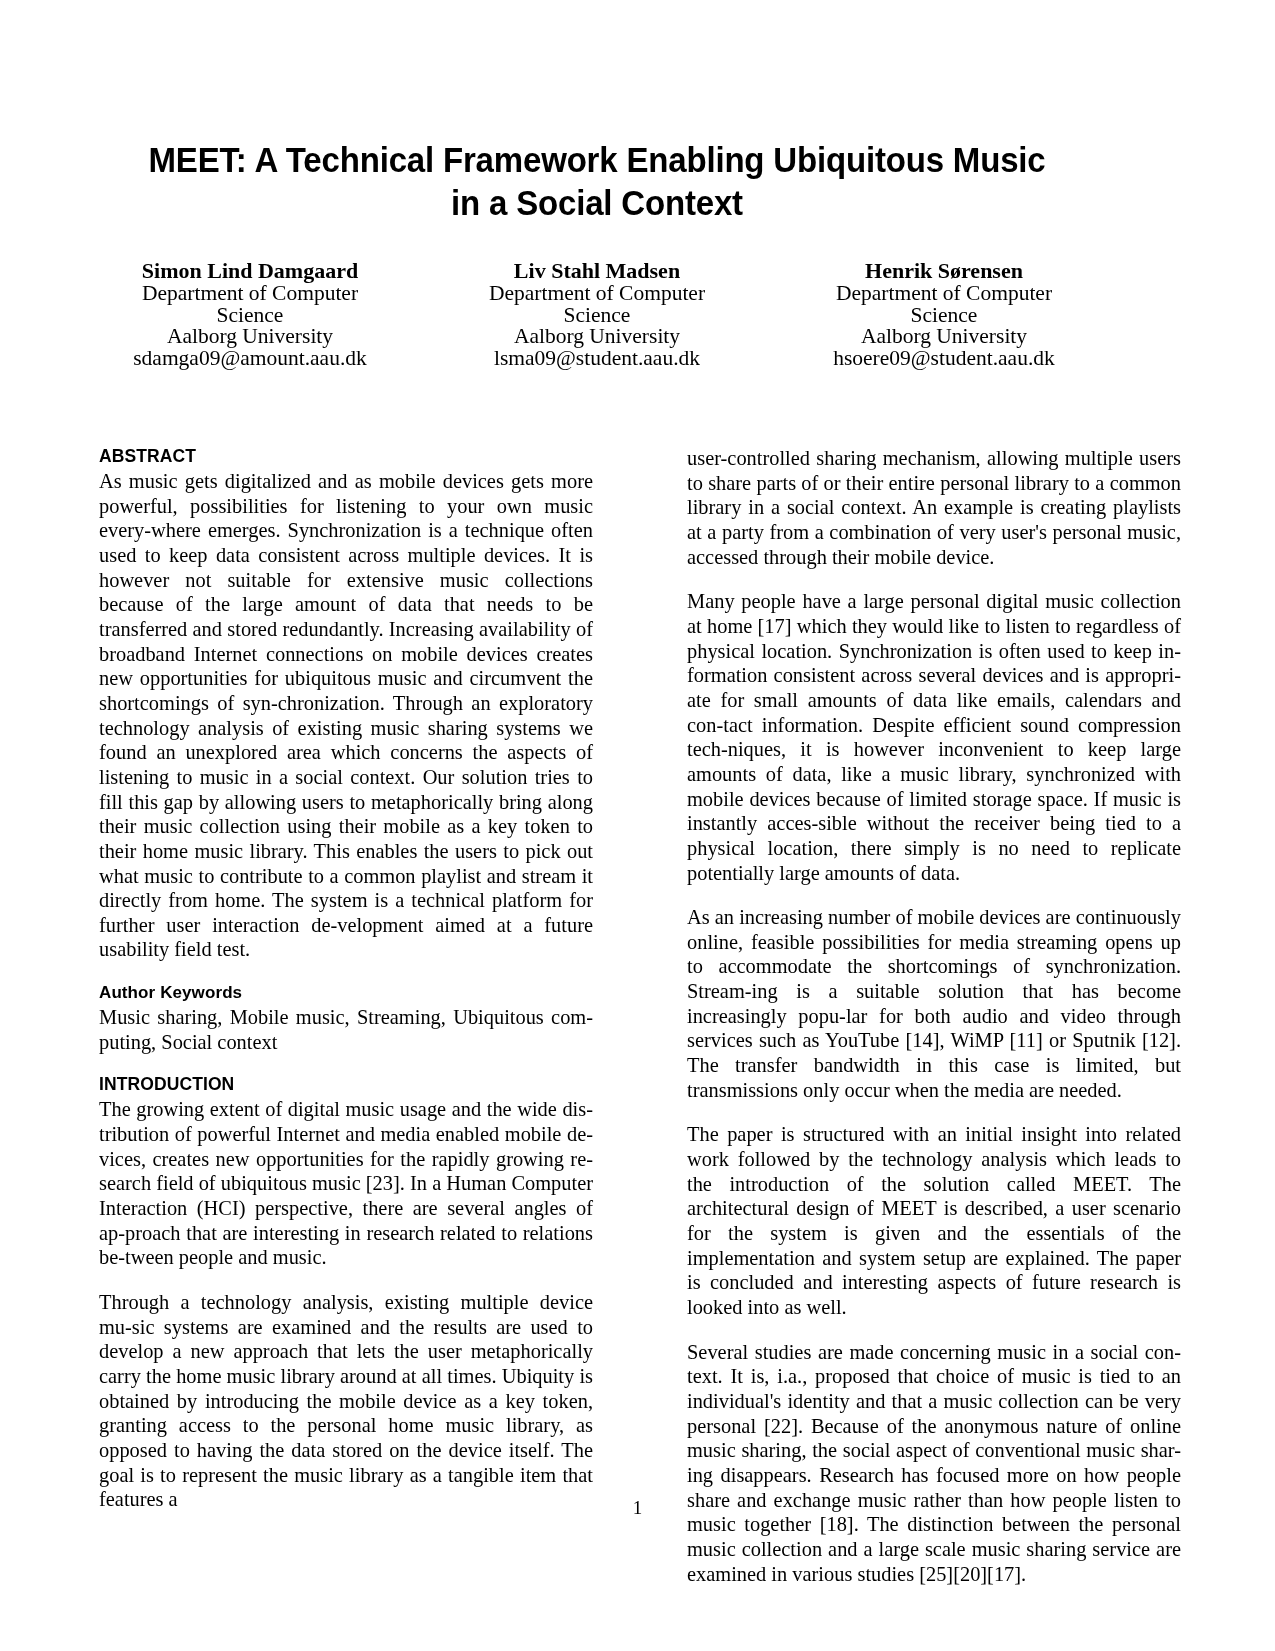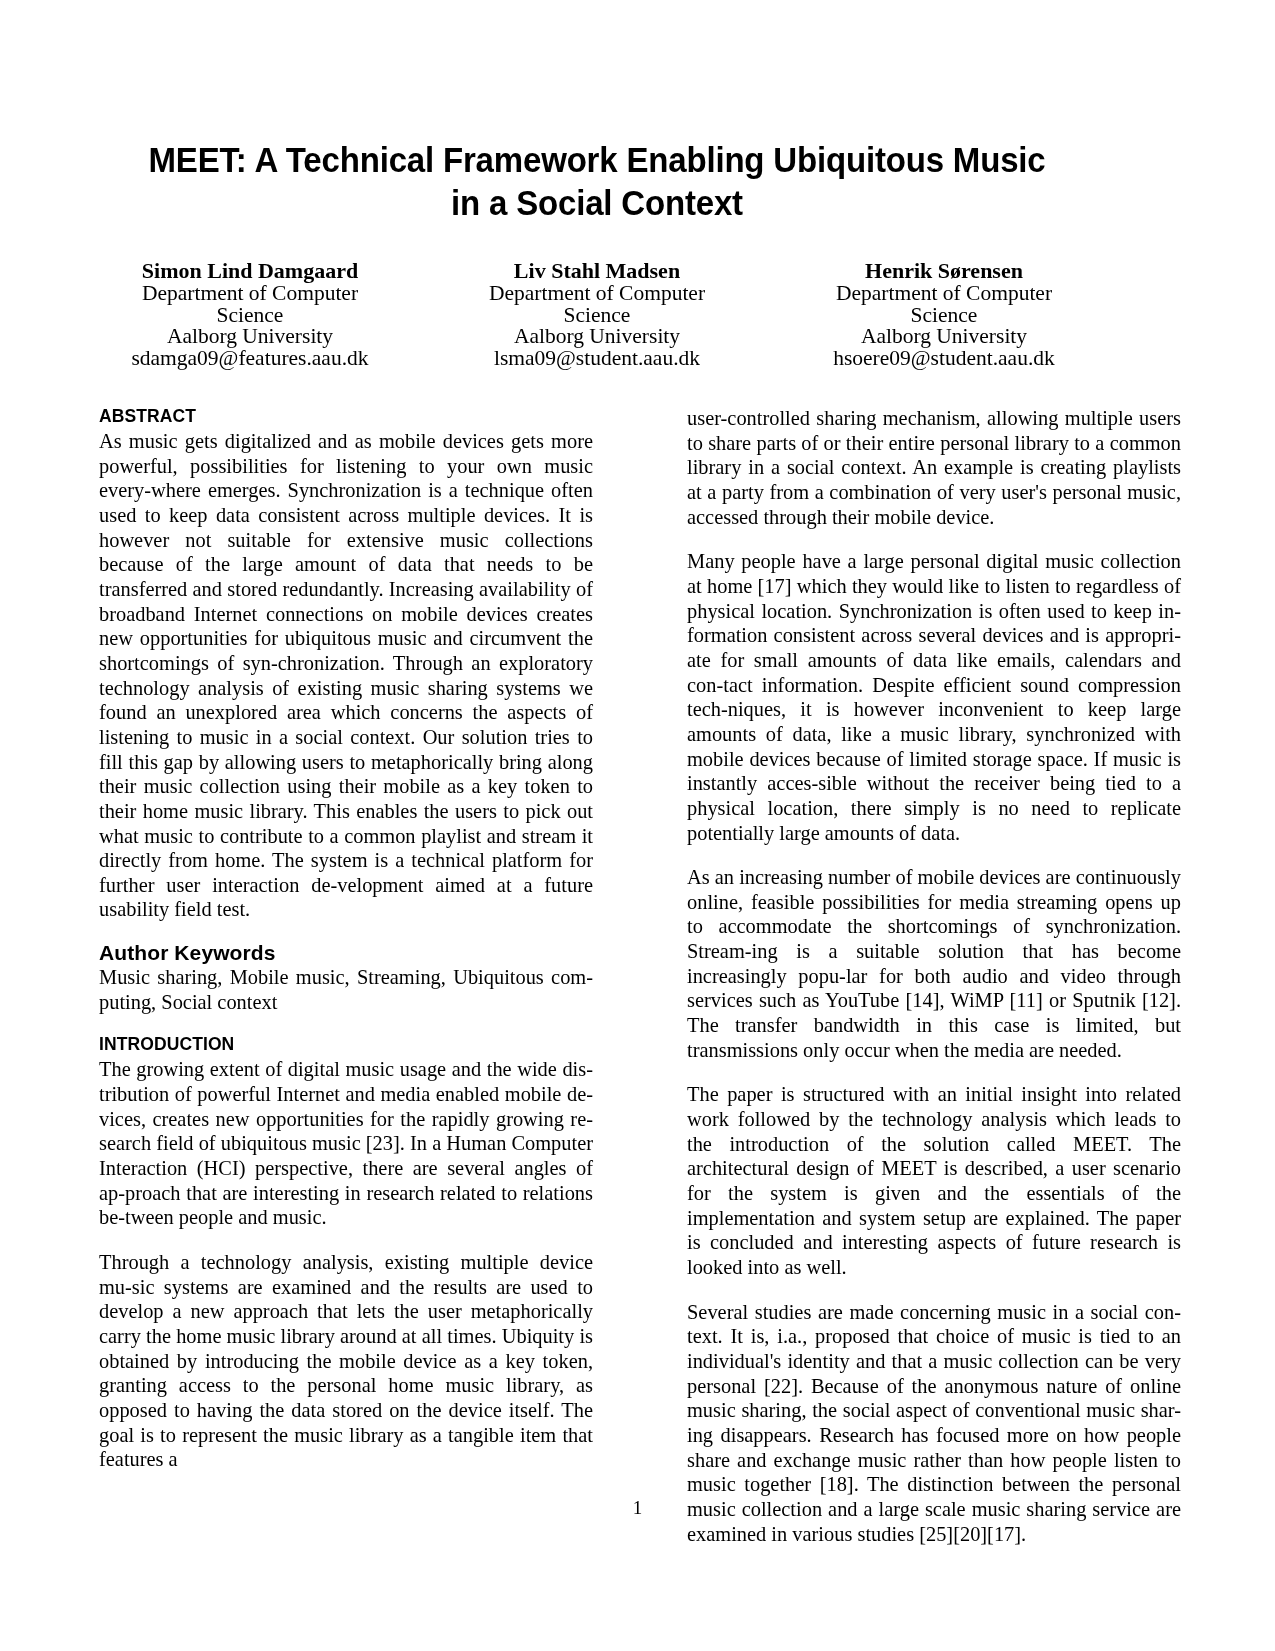--- a/index.html
+++ b/index.html
@@ -77,34 +77,35 @@
     position: absolute;
     left: 99px;
     top: 398px;
     width: 1082px;
     display: flex;
     flex-direction: row;
     justify-content: space-between;
   }
   .col {
     width: 494px;
+    margin-top: 40px;
   }
 
   h2.section {
     font-family: "Liberation Sans", "DejaVu Sans", sans-serif;
     font-weight: bold;
     font-size: 17.5px;
     line-height: 21px;
     margin: 0 0 2px 0;
     letter-spacing: 0.1px;
   }
   h3.subsection {
     font-family: "Liberation Sans", "DejaVu Sans", sans-serif;
     font-weight: bold;
-    font-size: 21px;
+    font-size: 17px;
     line-height: 21px;
     margin: 0 0 2px 0;
     letter-spacing: 0.1px;
   }
 
   p.body {
     font-size: 20.4px;
     line-height: 24.65px;
     text-align: justify;
     text-justify: inter-word;
@@ -137,21 +138,21 @@
     <h1 class="paper-title">MEET: A Technical Framework Enabling Ubiquitous Music in a Social Context</h1>
   </div>
 
   <div class="authors">
 
     <div class="author">
       <span class="author-name">Simon Lind Damgaard</span>
       <span class="author-line">Department of Computer</span>
       <span class="author-line">Science</span>
       <span class="author-line">Aalborg University</span>
-      <span class="author-line">sdamga09@features.aau.dk</span>
+      <span class="author-line">sdamga09@amount.aau.dk</span>
     </div>
 
     <div class="author">
       <span class="author-name">Liv Stahl Madsen</span>
       <span class="author-line">Department of Computer</span>
       <span class="author-line">Science</span>
       <span class="author-line">Aalborg University</span>
       <span class="author-line">lsma09@student.aau.dk</span>
     </div>
 

